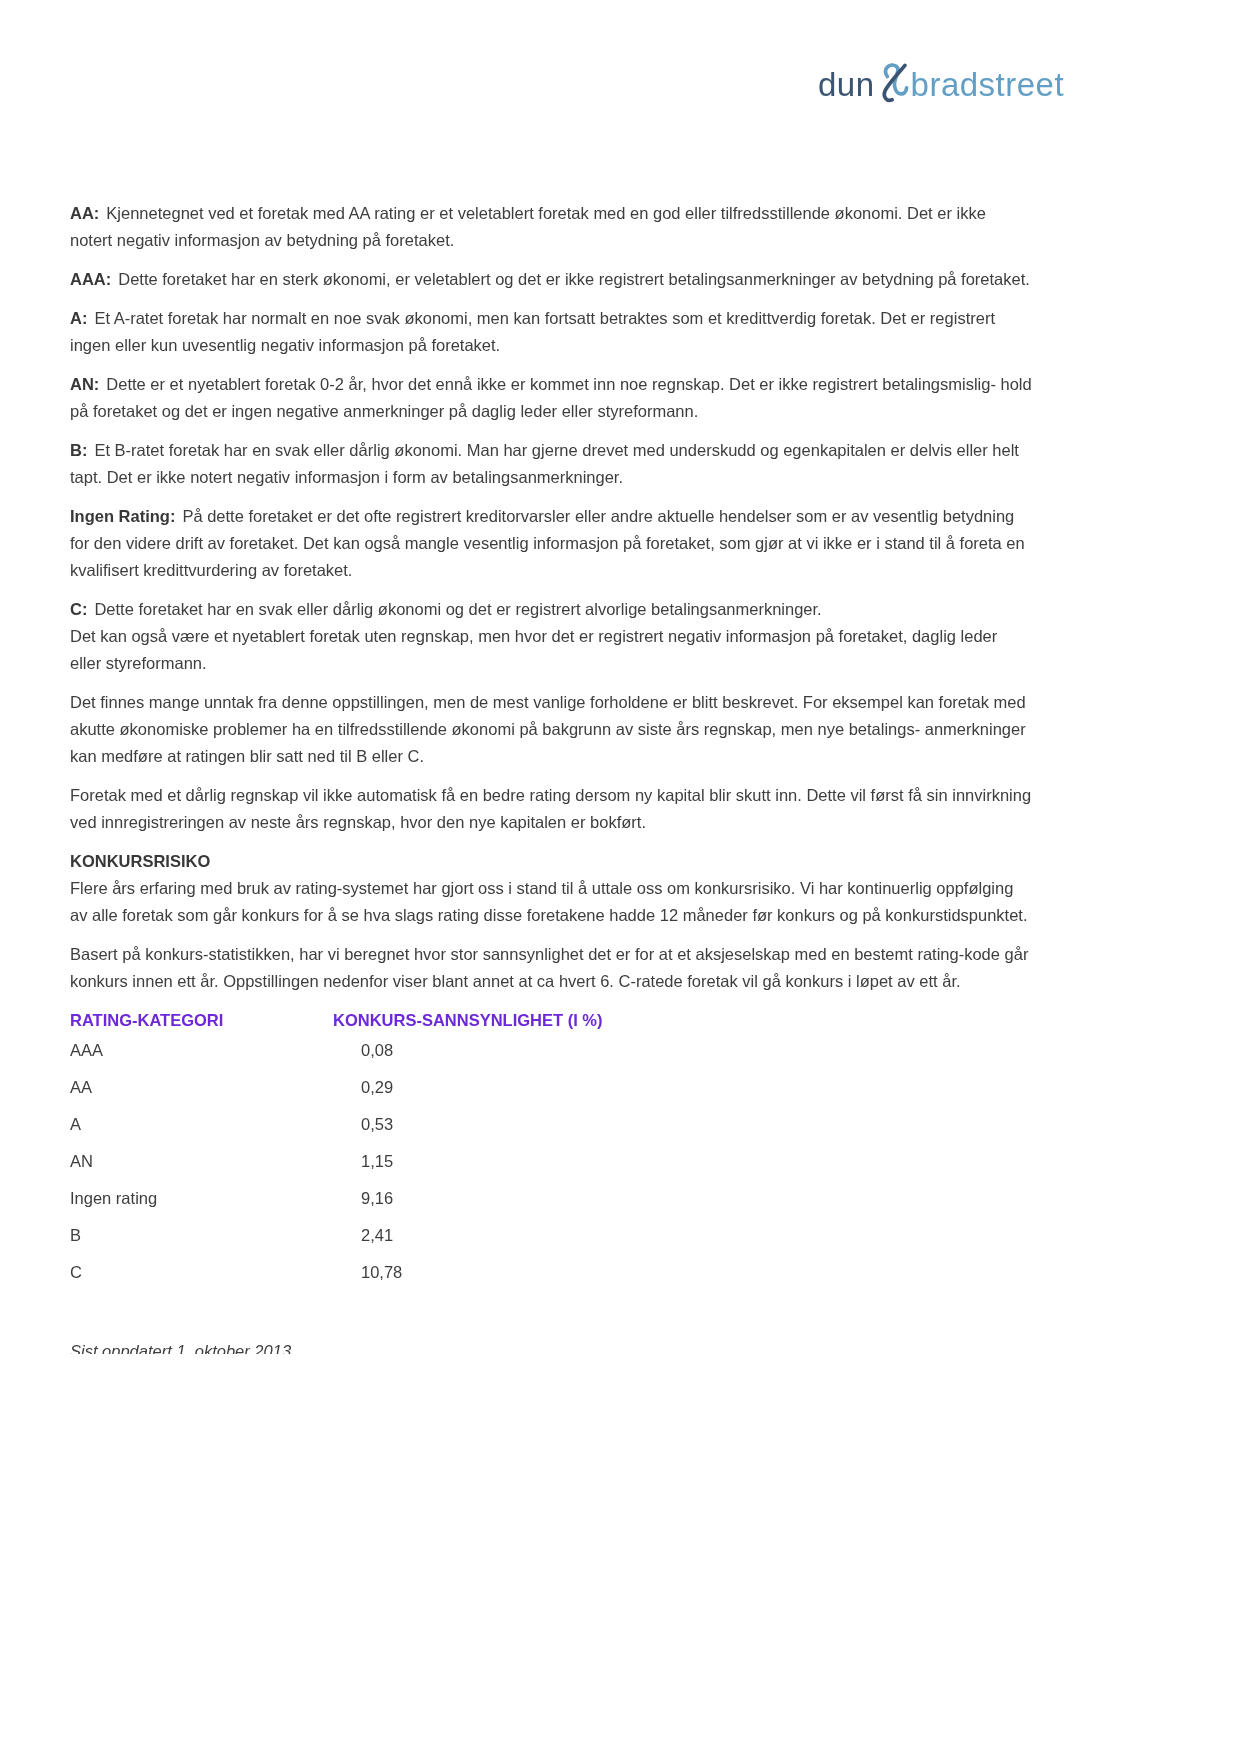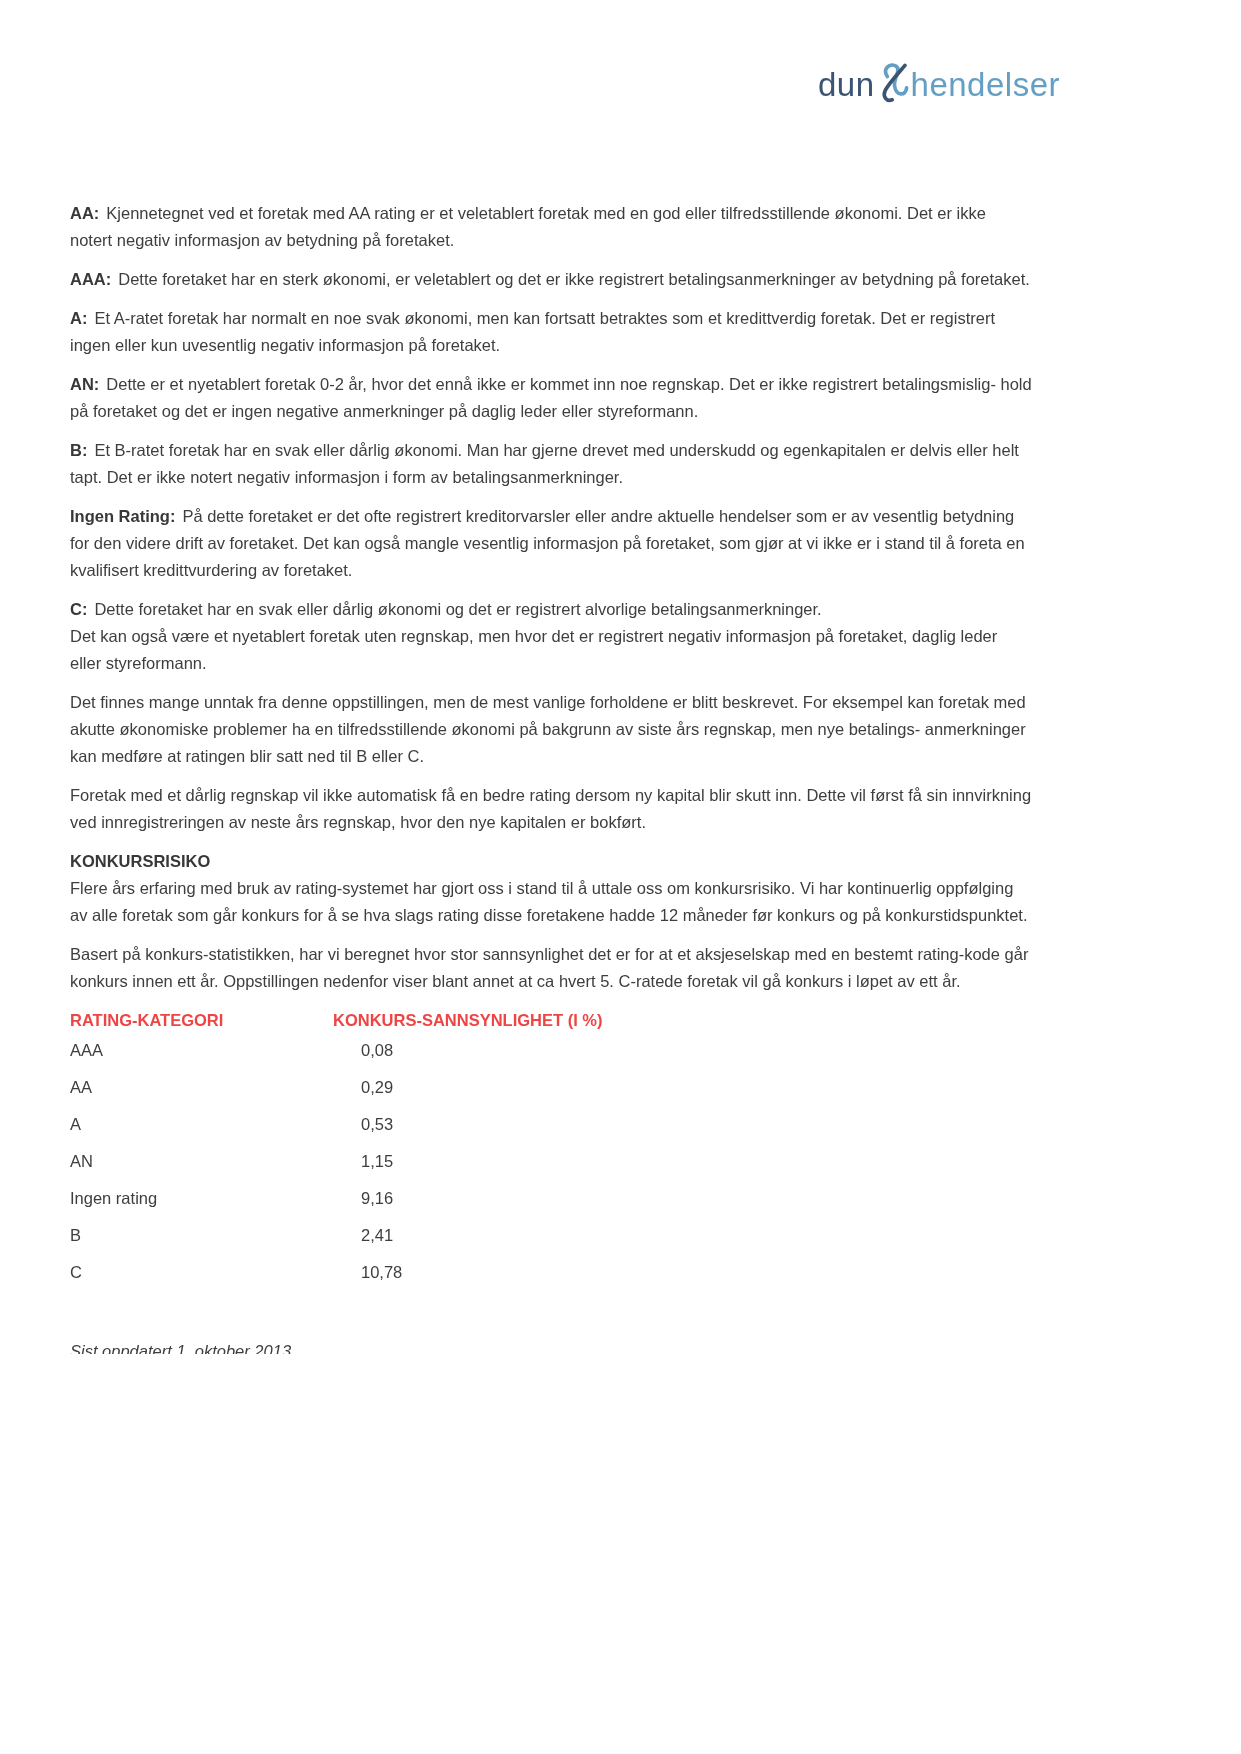--- a/index.html
+++ b/index.html
@@ -45,21 +45,21 @@
     font-size: 16.5px;
     line-height: 27px;
     font-weight: 700;
     margin: 0;
     color: #383838;
   }
 
   
   .ktable { margin-top: 12px; }
   .trow { height: 37px; display: flex; align-items: flex-start; }
-  .trow.thead { height: 30px; font-weight: 700; color: #ef4444; }
+  .trow.thead { height: 30px; font-weight: 700; color: #6d28d9; }
   .tcat { display: inline-block; width: 263px; flex: 0 0 263px; }
   .tval { display: inline-block; width: 43px; flex: 0 0 43px; text-align: left; margin-left: 28px; }
   .tval-h { display: inline-block; }
 
   .updated {
     margin: 42px 0 0 0;
     font-style: italic;
     text-decoration: underline;
   }
 
@@ -77,21 +77,21 @@
 <body>
 
 <div class="page">
 
   <div class="logo">
     <span class="logo-dun">dun</span>
     <svg class="logo-amp" width="32" height="44" viewBox="0 0 40 54">
       <path d="M13 19 C6 9 17 1 24 6 C31 11 20 21 22 31 C24 43 36 44 37 33" fill="none" stroke="#639fc4" stroke-width="4.6" stroke-linecap="round"></path>
       <path d="M35 5 C30 11 14 28 10 37 C7 44 12 51 19 48" fill="none" stroke="#3a5472" stroke-width="4.6" stroke-linecap="round"></path>
     </svg>
-    <span class="logo-bradstreet">hendelser</span>
+    <span class="logo-bradstreet">bradstreet</span>
   </div>
 
   <div class="content">
 
     <p class="para"><b class="lead">AA:</b><span>Kjennetegnet ved et foretak med AA rating er et veletablert foretak med en god eller tilfredsstillende økonomi. Det er ikke notert negativ informasjon av betydning på foretaket.</span></p>
 
     <p class="para"><b class="lead">AAA:</b><span>Dette foretaket har en sterk økonomi, er veletablert og det er ikke registrert betalingsanmerkninger av betydning på foretaket.</span></p>
 
     <p class="para"><b class="lead">A:</b><span>Et A-ratet foretak har normalt en noe svak økonomi, men kan fortsatt betraktes som et kredittverdig foretak. Det er registrert ingen eller kun uvesentlig negativ informasjon på foretaket.</span></p>
 
@@ -102,21 +102,21 @@
     <p class="para"><b class="lead">Ingen Rating:</b><span>På dette foretaket er det ofte registrert kreditorvarsler eller andre aktuelle hendelser som er av vesentlig betydning for den videre drift av foretaket. Det kan også mangle vesentlig informasjon på foretaket, som gjør at vi ikke er i stand til å foreta en kvalifisert kredittvurdering av foretaket.</span></p>
 
     <p class="para"><b class="lead">C:</b><span>Dette foretaket har en svak eller dårlig økonomi og det er registrert alvorlige betalingsanmerkninger.</span><br><span>Det kan også være et nyetablert foretak uten regnskap, men hvor det er registrert negativ informasjon på foretaket, daglig leder eller styreformann.</span></p>
 
     <p class="para">Det finnes mange unntak fra denne oppstillingen, men de mest vanlige forholdene er blitt beskrevet. For eksempel kan foretak med akutte økonomiske problemer ha en tilfredsstillende økonomi på bakgrunn av siste års regnskap, men nye betalings- anmerkninger kan medføre at ratingen blir satt ned til B eller C.</p>
 
     <p class="para">Foretak med et dårlig regnskap vil ikke automatisk få en bedre rating dersom ny kapital blir skutt inn. Dette vil først få sin innvirkning ved innregistreringen av neste års regnskap, hvor den nye kapitalen er bokført.</p>
 
     <h2 class="section-heading">KONKURSRISIKO</h2>
     <p class="para">Flere års erfaring med bruk av rating-systemet har gjort oss i stand til å uttale oss om konkursrisiko. Vi har kontinuerlig oppfølging av alle foretak som går konkurs for å se hva slags rating disse foretakene hadde 12 måneder før konkurs og på konkurstidspunktet.</p>
-    <p class="para">Basert på konkurs-statistikken, har vi beregnet hvor stor sannsynlighet det er for at et aksjeselskap med en bestemt rating-kode går konkurs innen ett år. Oppstillingen nedenfor viser blant annet at ca hvert 5. C-ratede foretak vil gå konkurs i løpet av ett år.</p>
+    <p class="para">Basert på konkurs-statistikken, har vi beregnet hvor stor sannsynlighet det er for at et aksjeselskap med en bestemt rating-kode går konkurs innen ett år. Oppstillingen nedenfor viser blant annet at ca hvert 6. C-ratede foretak vil gå konkurs i løpet av ett år.</p>
 
     <div class="ktable">
       <div class="trow thead">
         <span class="tcat">RATING-KATEGORI</span>
         <span class="tval-h">KONKURS-SANNSYNLIGHET (I %)</span>
       </div>
       <div class="trow">
         <span class="tcat">AAA</span>
         <span class="tval">0,08</span>
       </div>

